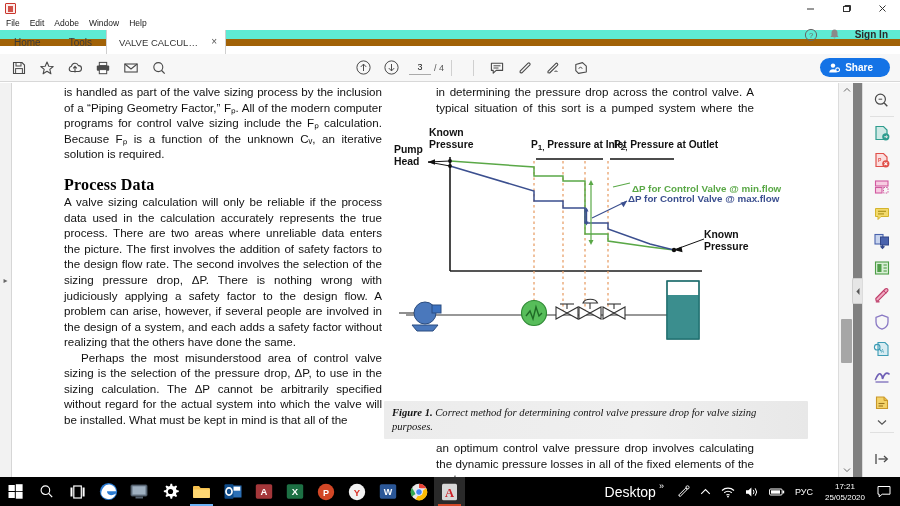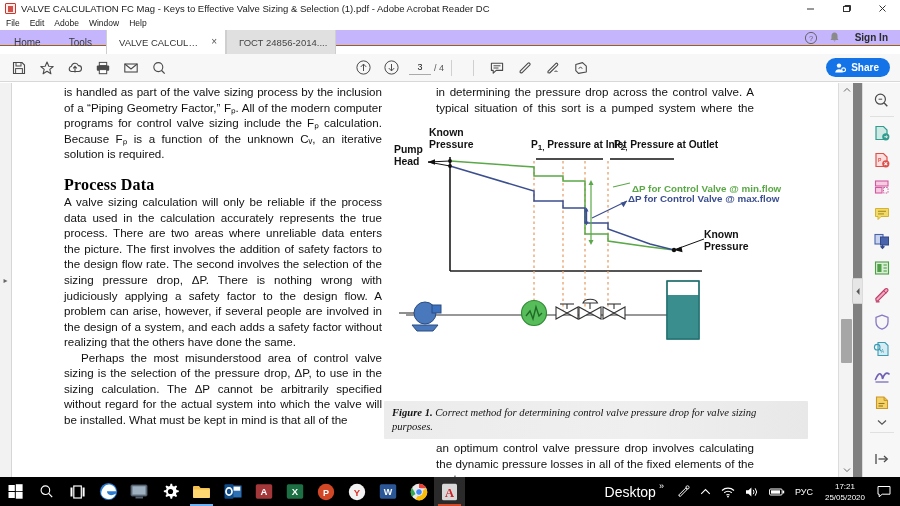--- a/index.html
+++ b/index.html
@@ -56,23 +56,23 @@
     display: flex; align-items: center; background: #ffffff;
   }
   .menubar .mi {
     font-size: 8.5px; color: #202020; padding: 0 5px; line-height: 13px;
   }
   .menubar .mi:first-child { padding-left: 6px; }
 
   
   .tabbar {
     position: absolute; top: 30px; left: 0; width: 900px; height: 16px;
-    background: #c4b5fd;
+    background: #5eead4;
     display: flex; align-items: stretch;
-    border-bottom: 1px solid #a16207;
+    border-bottom: 7px solid #a16207;
   }
   .tbtn {
     display: flex; align-items: center; justify-content: center;
     padding: 0 14px; font-size: 10px; color: #3a3a3a;
     height: 24px;
   }
   .doctab {
     display: flex; align-items: center;
     padding: 0 8px 0 12px; font-size: 9.5px; color: #333;
     background: #ffffff; height: 24px;
@@ -102,21 +102,21 @@
     display: flex; align-items: center; gap: 3px; font-size: 9px; color: #3a3a3a; margin-left: 6px;
   }
   .pagenum {
     width: 22px; height: 15px; border-bottom: 1px solid #aaa; text-align: center;
     font-size: 9px; line-height: 15px; color: #222; background: #f7f7f7;
   }
   .pagetotal { font-size: 9px; color: #555; }
   .sharebtn {
     margin-left: auto; margin-right: 10px;
     background: #1473e6; color: #fff; font-size: 10px; font-weight: bold;
-    border-radius: 11px; height: 19px; padding: 0 11px 0 8px;
+    border-radius: 11px; height: 19px; padding: 0 17px 0 8px;
     display:flex; align-items:center; gap:5px;justify-content:space-between;
   }
   .sharebtn .pic { width: 12px; height: 12px; display:flex;align-items:center;justify-content:center; }
 
   
   .docarea {
     position: absolute; top: 83px; left: 0; width: 900px; height: 394px;
     background: #808080;
   }
   .leftrail {
@@ -225,21 +225,20 @@
   .tray-desk { font-size: 14px; color:#fff; padding-right: 2px; }
   .tray-chev { font-size: 9px; color:#fff; padding: 0 8px 0 1px; align-self:flex-start; margin-top:4px;}
 </style>
 </head>
 <body>
 
 <div id="app">
 
   <div class="titlebar">
     <div class="tb-appicon"></div>
-    <div class="tb-title">VALVE CALCULATION FC Mag - Keys to Effective Valve Sizing &amp; Selection (1).pdf - Adobe Acrobat Reader DC</div>
     <div class="winbtns">
       <div class="winbtn">
         <svg width="11" height="11" viewBox="0 0 11 11">
             <line x1="2" y1="6" x2="9" y2="6" stroke="#333" stroke-width="1"></line>
           </svg>
       </div>
       <div class="winbtn">
         <svg width="11" height="11" viewBox="0 0 11 11">
             <rect x="2.5" y="3.5" width="6" height="5" fill="none" stroke="#333" stroke-width="1"></rect>
             <path d="M4 3.5 L4 2.5 L9.5 2.5 L9.5 7.5 L8.5 7.5" fill="none" stroke="#333" stroke-width="1"></path>
@@ -261,23 +260,20 @@
     <div class="mi">Window</div>
     <div class="mi">Help</div>
   </div>
 
   <div class="tabbar">
     <div class="tbtn">Home</div>
     <div class="tbtn">Tools</div>
     <div class="doctab">
       <span class="lbl">VALVE CALCULATI...</span>
       <span class="x">×</span>
-    </div>
-    <div class="doctab inactive">
-      <span class="lbl">ГОСТ 24856-2014....</span>
     </div>
     <div class="tabbar-right">
       <div class="tbr-icon">
         <svg width="14" height="14" viewBox="0 0 14 14">
             <circle cx="7" cy="7" r="5.6" fill="none" stroke="#666" stroke-width="1"></circle>
             <text x="7" y="10" font-size="7.5" text-anchor="middle" fill="#666" font-family="Liberation Sans">?</text>
           </svg>
       </div>
       <div class="tbr-icon">
         <svg width="13" height="13" viewBox="0 0 13 13">

